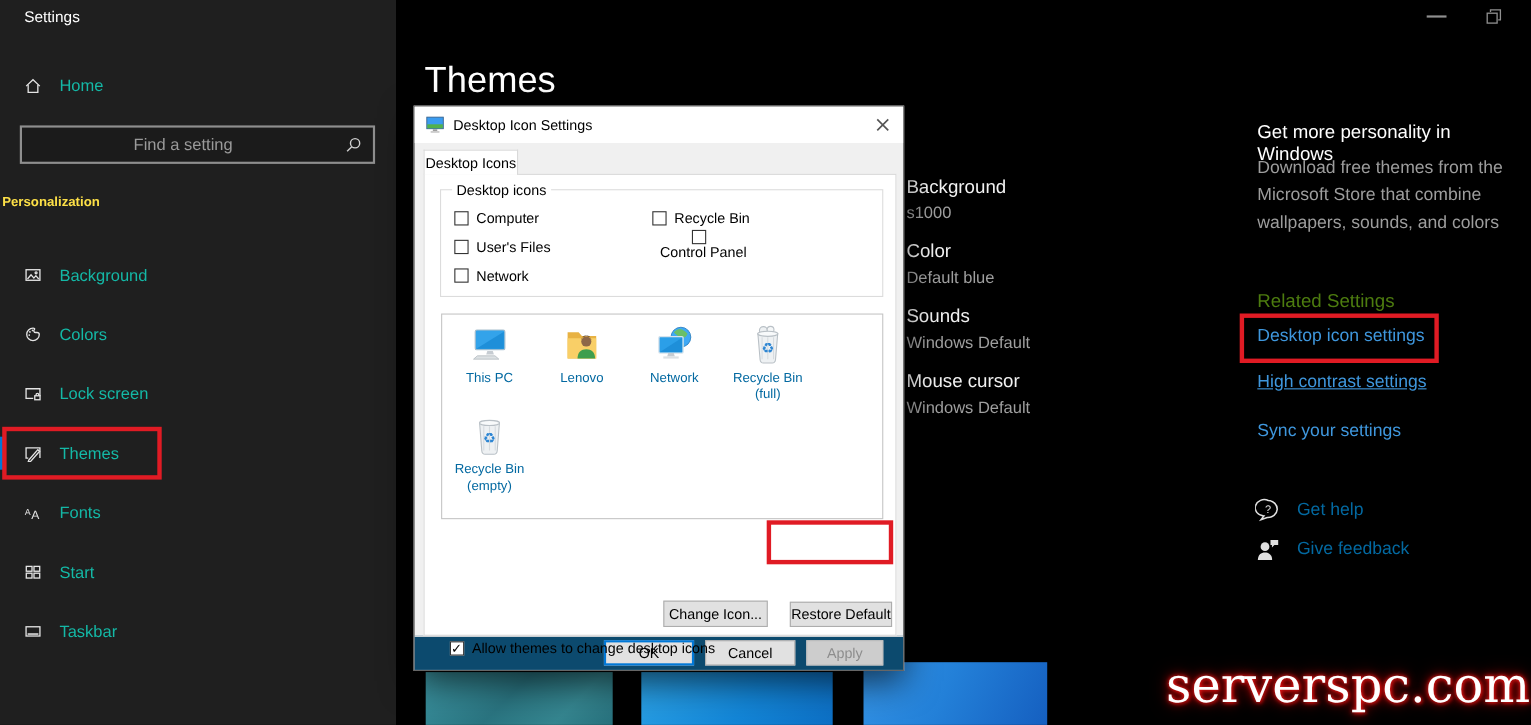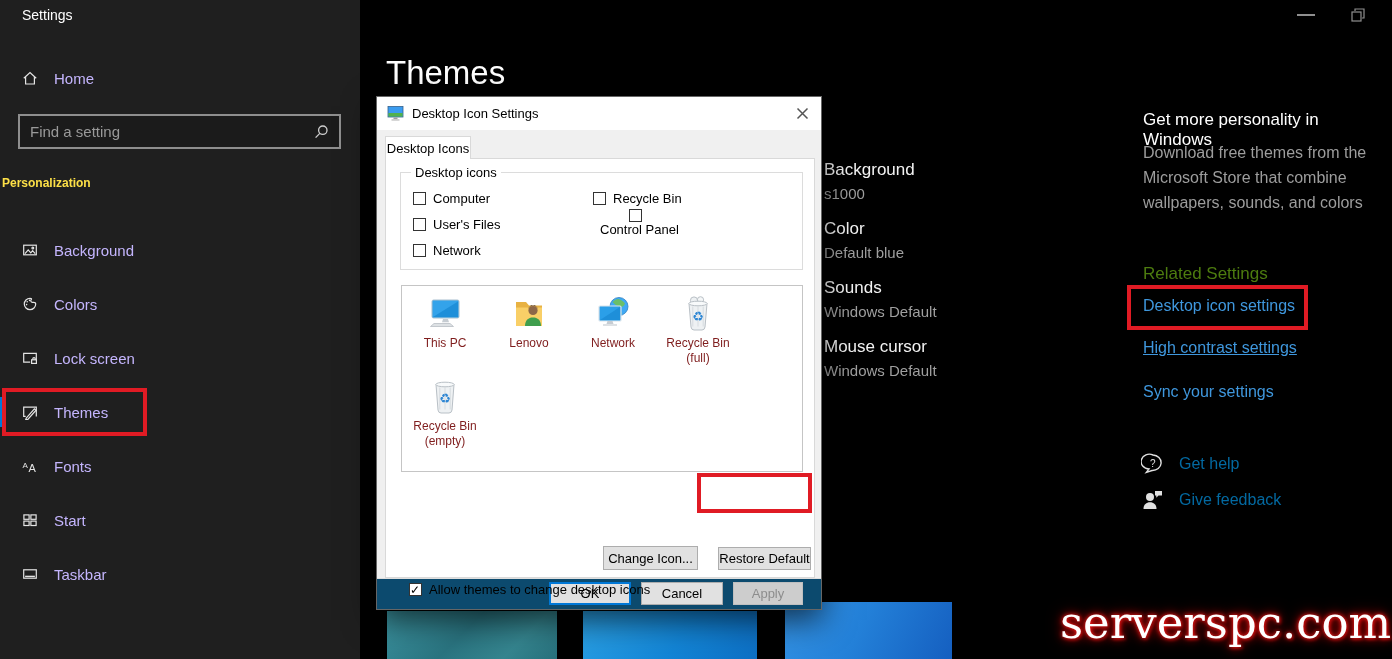--- a/index.html
+++ b/index.html
@@ -5,24 +5,24 @@
   * { margin:0; padding:0; box-sizing:border-box; }
   html,body { background:#000; }
   body { font-family:"Liberation Sans", sans-serif; }
   #app { position:relative; width:1392px; height:659px; background:#000; overflow:hidden; }
 
   
   #sidebar { position:absolute; left:0; top:0; width:360px; height:659px; background:#1f1f1f; }
   .app-title { position:absolute; left:22px; top:7px; font-size:14px; color:#fff; }
   .side-row { position:absolute; left:0; width:360px; height:40px; display:flex; align-items:center; cursor:pointer; }
   .side-row .s-icon { position:absolute; left:22px; width:16px; height:16px; }
-  .side-row .s-label { position:absolute; left:54px; font-size:15px; color:#c4b5fd;text-align:right; }
+  .side-row .s-label { position:absolute; left:54px; font-size:15px; color:#14b8a6;text-align:right; }
   #row-home { top:58px; }
   #search-box { position:absolute; left:18px; top:114px; width:323px; height:35px; background:#1b1b1b; border:2px solid #8e8e8e; display:flex; align-items:center; }
-  #search-box input { flex:1; background:transparent; border:none; outline:none; color:#cfcfcf; font-size:15px; padding:0 10px; font-family:"Liberation Sans",sans-serif; }
+  #search-box input { flex:1; background:transparent; border:none; outline:none; color:#cfcfcf; font-size:15px; padding:0 10px; font-family:"Liberation Sans",sans-serif;text-align:center; }
   #search-box input::placeholder { color:#9a9a9a; }
   #search-box .mag { width:16px; height:16px; margin-right:10px; }
   .section-title { position:absolute; left:2px; top:176px; font-size:12px; font-weight:bold; color:#fde047; }
   .nav-rows { position:absolute; left:0; top:230px; width:360px; }
   .nav-rows .side-row { position:relative; margin-bottom:14px; }
   #accent-bar { position:absolute; left:0; top:397px; width:4px; height:30px; background:#0078d7; z-index:5; }
 
   
   .win-min { position:absolute; left:1297px; top:14px; width:18px; height:2px; background:#8f8f8f; cursor:pointer; }
   .win-restore { position:absolute; left:1350px; top:7px; width:16px; height:16px; cursor:pointer; }
@@ -69,21 +69,21 @@
     vertical-align:middle; position:relative; cursor:pointer; flex:none; }
   .checkbox.checked::after { content:"\2713"; position:absolute; left:0px; top:-1px; font-size:12px; color:#000; }
   .dlg-check { position:absolute; display:flex; align-items:center; }
   .dlg-check .c-label { margin-left:7px; }
   #cb-0 { left:12px; top:18px; } #cb-1 { left:192px; top:18px; }
   #cb-2 { left:12px; top:44px; } #cb-3 { left:192px; top:36px;flex-direction:column; }
   #cb-4 { left:12px; top:70px; }
   .iconlist { position:absolute; left:15px; top:126px; width:402px; height:187px; background:#fff; border:1px solid #c5c5c5; }
   .ico-item { position:absolute; width:78px; text-align:center; cursor:pointer; }
   .ico-item svg { width:40px; height:40px; display:block; margin:0 auto 3px; }
-  .ico-item .i-label { font-size:12px; line-height:15px; color:#7f1d1d; }
+  .ico-item .i-label { font-size:12px; line-height:15px; color:#0369a1; }
   #ico-0 { left:4px; top:7px; } #ico-1 { left:88px; top:7px; } #ico-2 { left:172px; top:7px; }
   #ico-3 { left:257px; top:7px; } #ico-4 { left:4px; top:90px; }
   .btn { position:absolute; background:#e1e1e1; border:1px solid #adadad; font-size:13px; color:#000;
     display:flex; align-items:center; justify-content:center; cursor:pointer; font-family:"Liberation Sans",sans-serif; }
   #btn-change { left:217px; top:387px; width:95px; height:24px; }
   #btn-restore { left:332px; top:388px; width:93px; height:23px; }
   .allow-row { position:absolute; left:23px; top:423px; display:flex; align-items:center; }
   .allow-row .c-label { margin-left:7px; }
   .dlg-footer { position:absolute; left:0; top:481px; width:444px; height:31px; background:#0c4a6e; border-top:1px solid #dfdfdf; }
   #btn-ok { left:172px; top:3px; width:82px; height:23px; border:2px solid #0078d7; position:absolute; }

